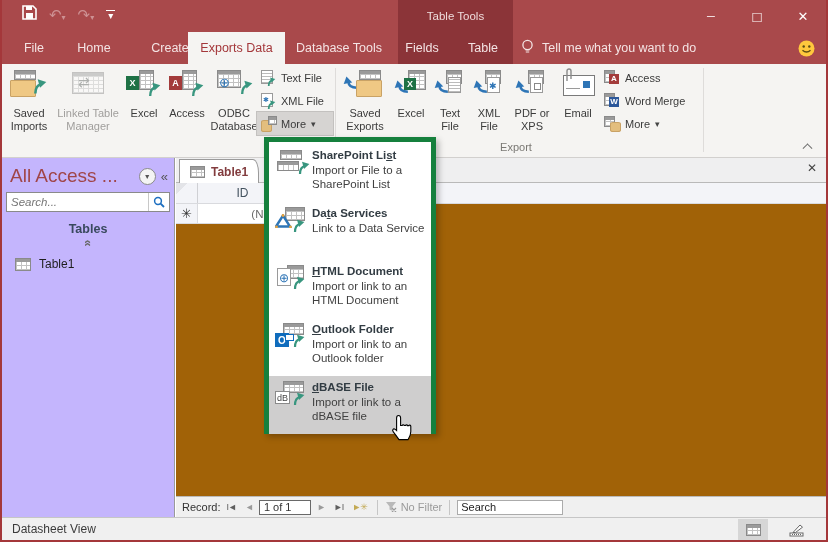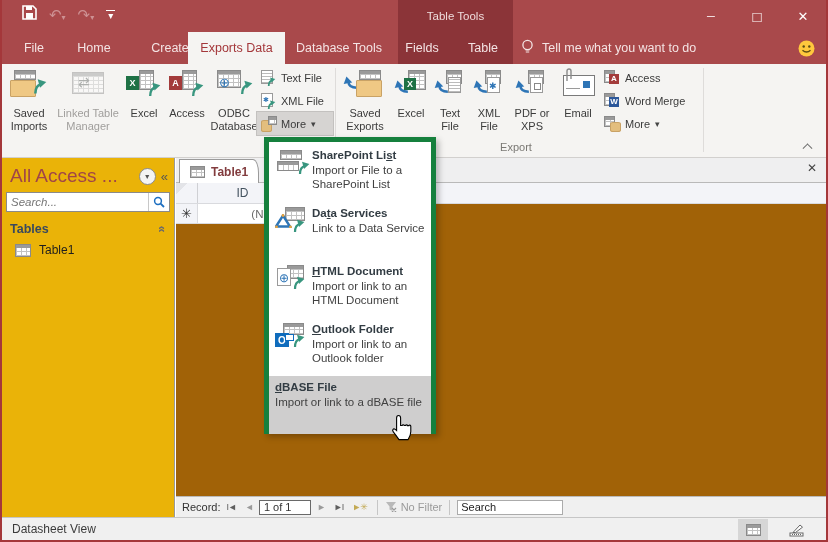--- a/index.html
+++ b/index.html
@@ -46,31 +46,31 @@
   .tbl{display:inline-block;border:1px solid #8a8a8a;background-color:#fff;box-sizing:border-box;
     background-image:linear-gradient(#9a9a9a 0 3px,transparent 3px),
       repeating-linear-gradient(90deg,#c2c2c2 0 1px,transparent 1px 5px),
       repeating-linear-gradient(0deg,#c2c2c2 0 1px,transparent 1px 4px);}
   .box{display:inline-flex;align-items:center;justify-content:center;font-weight:bold;color:#fff;font-size:9px;font-family:"Liberation Sans",sans-serif;}
   .xl{background:#1E7145;}.acb{background:#A33B3B;}.wdb{background:#2B579A;}.olb{background:#0F6CBD;}
   .docic{display:inline-block;border:1px solid #9a9a9a;background:#fff;box-sizing:border-box;}
   .folder{display:inline-block;background:#EFC884;border:1px solid #C9A265;border-radius:1px;}
   .abs{position:absolute;}
   
-  .nav{position:absolute;left:0;top:158px;width:173px;bottom:23px;background:#eab308;border-right:1px solid #9A9A9A;box-sizing:border-box;}
+  .nav{position:absolute;left:0;top:158px;width:173px;bottom:23px;background:#c4b5fd;border-right:1px solid #9A9A9A;box-sizing:border-box;}
   .nav-title{display:flex;align-items:center;padding:7px 6px 3px 8px;color:#A04548;font-size:19px;gap:5px;}
   .nav-title .t{flex:1;white-space:nowrap;overflow:hidden;}
   .nav-dd{width:15px;height:15px;border:1px solid #8a8a8a;border-radius:50%;color:#555;font-size:7px;display:flex;align-items:center;justify-content:center;background:#F4F4F4;}
   .nav-dd::after{content:"▼";}
   .nav-shutter{color:#555;font-size:13px;}
   .nav-shutter::after{content:"«";}
   .nav-search{margin:2px 4px 4px;display:flex;border:1px solid #8a8a8a;height:20px;align-items:center;box-sizing:border-box;background:#fff;}
   .nav-search input{flex:1;border:0;outline:0;font-style:italic;font-size:11.5px;color:#555;padding:0 0 0 4px;width:100%;font-family:"Liberation Sans",sans-serif;background:transparent;}
   .nav-search .mag{width:20px;height:18px;border-left:1px solid #C8C8C8;display:flex;align-items:center;justify-content:center;}
-  .nav-sec{display:flex;align-items:center;padding:6px 8px 4px;font-weight:bold;color:#39495E;font-size:12.5px;}
+  .nav-sec{display:flex;align-items:center;padding:6px 8px 4px;font-weight:bold;color:#39495E;font-size:12.5px;flex-direction:column;}
   .nav-sec .t{flex:1;}
   .dbl-chev-up{color:#6a6a6a;font-size:12px;display:inline-block;transform:rotate(90deg);}
   .dbl-chev-up::after{content:"«";}
   .nav-item{display:flex;align-items:center;gap:8px;padding:3px 4px 3px 13px;font-size:12px;color:#1E1E1E;}
   
   .doc-area{position:absolute;left:174px;top:158px;right:0;bottom:23px;background:#F9FAFB;}
   .tabbar{position:absolute;left:0;top:0;right:0;height:25px;background:#EFEFF0;border-bottom:1px solid #B9B9B9;box-sizing:border-box;}
   .dtab{position:absolute;left:3px;top:1px;height:24px;background:#FFF;border:1px solid #9A9A9A;border-bottom:none;
     display:flex;align-items:center;gap:6px;padding:0 10px;font-weight:bold;color:#823C3E;font-size:12px;box-sizing:border-box;
     border-top-right-radius:6px 14px;}
@@ -508,20 +508,28 @@
             <path d="M4 .8 L11.4 3 L6 8 Z" fill="#38967F"></path>
           </svg>
       </span>
       <span class="mi-tx">
         <span class="mi-title"><span></span><span class="key">O</span><span>utlook Folder</span></span><br>
         <span>Import or link to an Outlook folder</span>
       </span>
     </div>
 
     <div class="mi active">
+      <span class="mi-ic">
+        <span class="tbl abs" style="left:8px;top:2px;width:21px;height:12px;"></span>
+        <span class="abs" style="left:0px;top:12px;width:15px;height:13px;background:#fff;border:1px solid #8a8a8a;font-size:9px;color:#444;display:flex;align-items:center;justify-content:center;box-sizing:border-box;">dB</span>
+        <svg class="abs" style="left:18px;top:13px;" width="12" height="13" viewBox="0 0 12 13">
+            <path d="M2 13 Q2 6 7 5" fill="none" stroke="#38967F" stroke-width="2.2"></path>
+            <path d="M4 .8 L11.4 3 L6 8 Z" fill="#38967F"></path>
+          </svg>
+      </span>
       <span class="mi-tx">
         <span class="mi-title"><span></span><span class="key">d</span><span>BASE File</span></span><br>
         <span>Import or link to a dBASE file</span>
       </span>
     </div>
   </div>
 
   <span class="cursor">
     <svg width="21" height="27" viewBox="0 0 21 27">
       <path d="M7.5 1.5 C9 1.5 9.6 2.6 9.6 4 V11.5 L11.2 11.5 C11.2 10.4 13.2 10.4 13.2 11.5 L14.6 11.5 C14.6 10.5 16.4 10.5 16.4 11.6 L17.8 11.6 C17.8 10.7 19.8 10.8 19.8 12.3 V17.4 C19.8 21.2 18 23.6 17 25.6 H8 C6.6 23.6 4.2 20.2 2.3 17.8 C0.7 15.8 2.4 14 4.3 15.4 L5.6 16.5 V4 C5.6 2.6 6 1.5 7.5 1.5 Z" fill="#fff" stroke="#000" stroke-width="1.1"></path>

